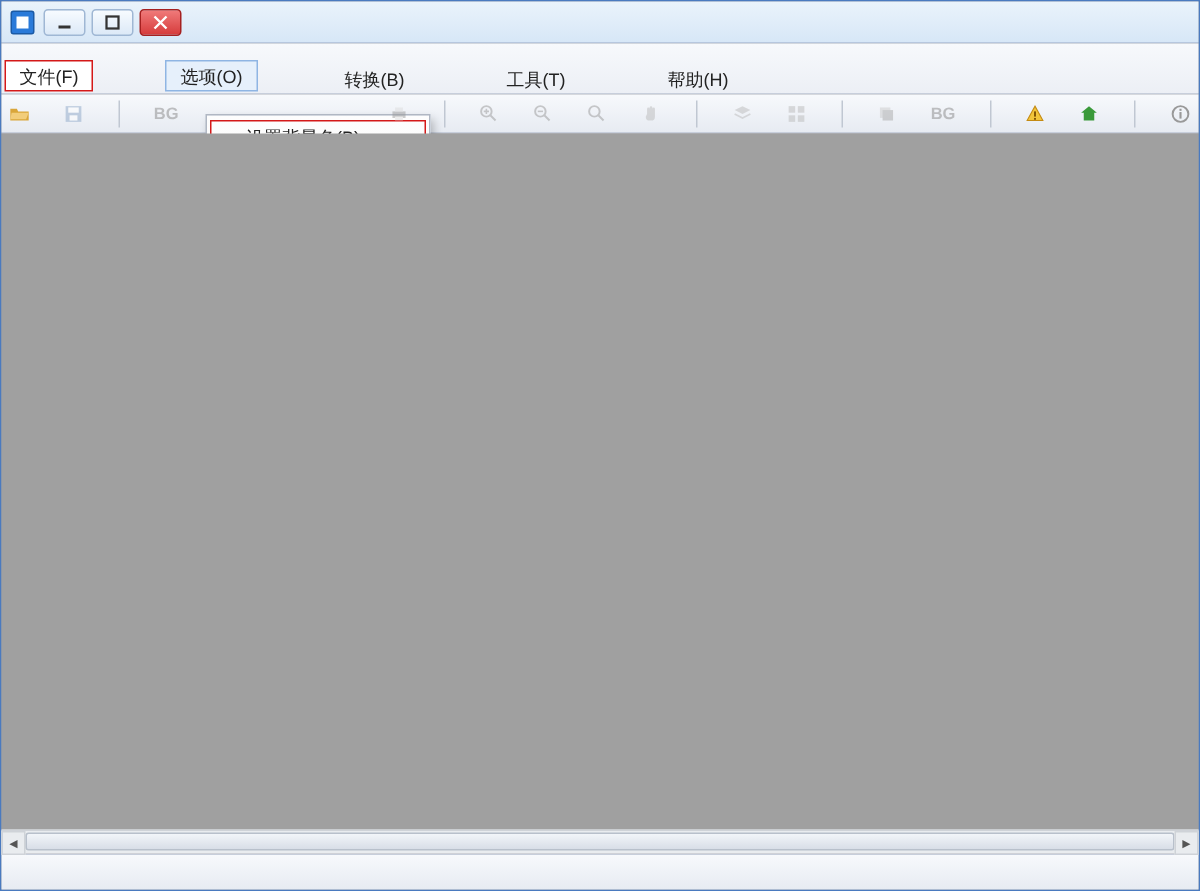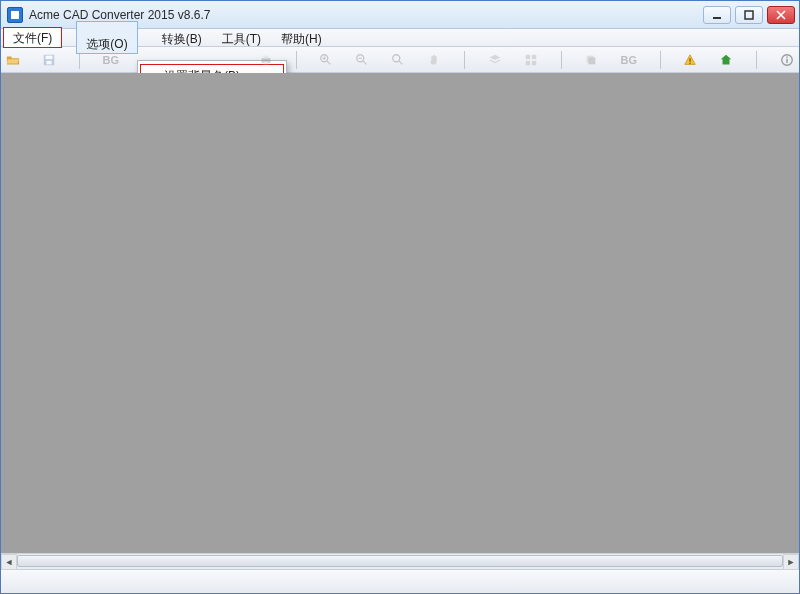--- a/index.html
+++ b/index.html
@@ -33,35 +33,36 @@
     width: 28px; height: 18px;
     background: linear-gradient(#f7fbff,#dce9f7);
     border: 1px solid #9fb7d4; border-radius: 3px;
     display:flex; align-items:center; justify-content:center;
     font-size:10px; color:#3b3b3b;
   }
   .winbtn.close { background: linear-gradient(#f07a7a,#d63c3c); border-color:#a52020; color:#fff; }
   .winbtn svg { width:10px; height:10px; }
 
   .menubar {
-    height: 18px;
+    height: 34px;
     background: linear-gradient(#f7f9fc,#eceff5);
     border-bottom: 1px solid #c7cedb;
-    display:flex; align-items:center;
+    display:flex; align-items:flex-end;
     font-size:12px; color:#222;
     padding-left:2px;
+    gap:48px;
   }
   .menuitem {
     padding: 3px 10px 0 10px;
     display:flex; align-items:center;
     cursor: default;
     position: relative;
   }
   .menuitem.hl-red { border:1px solid #d41919; background:#fff; margin:1px 0; padding:2px 9px 0 9px; }
-  .menuitem.open { background:#e6f0fb; border:1px solid #8fb5e3; margin:1px 14px; padding:14px 9px 0 9px; }
+  .menuitem.open { background:#e6f0fb; border:1px solid #8fb5e3; margin:1px 0; padding:2px 9px 0 9px; }
 
   .toolbar {
     height: 26px;
     background: linear-gradient(#f7f9fc,#e7ebf2);
     border-bottom: 1px solid #c7cedb;
     display:flex; align-items:center;
     padding: 0 4px;
     gap: 20px;
   }
   .tbtn {
@@ -133,21 +134,20 @@
   .ico-folder { fill:#d9a63a; }
   .ico-muted { fill:#9a9a9a; }
 </style>
 </head>
 <body>
 
 <div class="window">
 
   <div class="titlebar">
     <span class="appicon"></span>
-    <span class="title">Acme CAD Converter 2015 v8.6.7</span>
     <div class="winbtns">
       <div class="winbtn">
         <svg viewBox="0 0 10 10">
             <rect x="1" y="7" width="8" height="2" fill="#333"></rect>
           </svg>
       </div>
       <div class="winbtn">
         <svg viewBox="0 0 10 10">
             <rect x="1" y="1" width="8" height="8" fill="none" stroke="#333" stroke-width="1.5"></rect>
           </svg>

